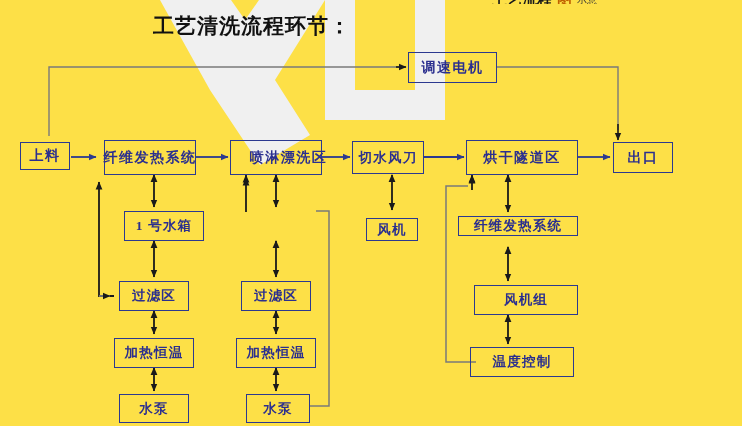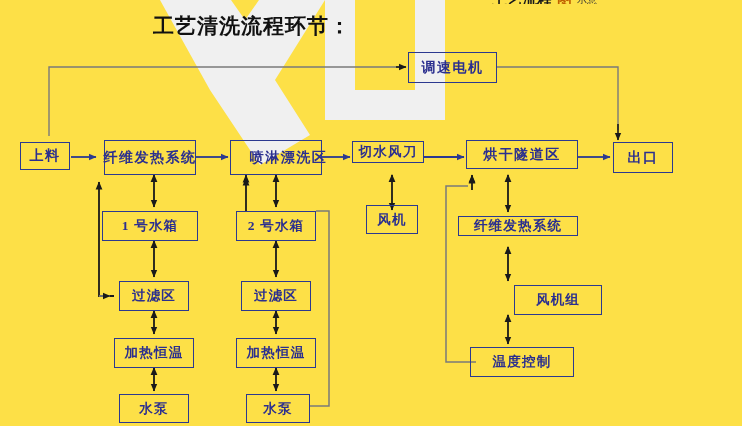--- a/index.html
+++ b/index.html
@@ -198,43 +198,40 @@
   </div>
 
   <div class="node" style="left:104px; top:140px; width:92px; height:35px;">
     <span>纤维发热系统</span>
   </div>
 
   <div class="node" style="left:230px; top:140px; width:92px; height:35px;padding-left:25px;">
     <span>喷淋漂洗区</span>
   </div>
 
-  <div class="node small" style="left:352px; top:141px; width:72px; height:22px;">
+  <div class="node small" style="left:352px; top:141px; width:72px; height:33px;">
     <span>切水风刀</span>
   </div>
 
-  <div class="node" style="left:466px; top:140px; width:112px; height:29px;">
+  <div class="node" style="left:466px; top:140px; width:112px; height:35px;">
     <span>烘干隧道区</span>
   </div>
 
   <div class="node" style="left:613px; top:142px; width:60px; height:31px;">
     <span>出口</span>
   </div>
 
   <div class="node" style="left:408px; top:52px; width:89px; height:31px;">
     <span>调速电机</span>
   </div>
 
-  <div class="node small" style="left:102px; top:211px; width:96px; height:30px;">
+  <div class="node small" style="left:124px; top:211px; width:80px; height:30px;">
     <span>1 号水箱</span>
   </div>
 
-  <div class="node small" style="left:236px; top:211px; width:80px; height:30px;">
-    <span>2 号水箱</span>
-  </div>
 
   <div class="node small" style="left:119px; top:281px; width:70px; height:30px;">
     <span>过滤区</span>
   </div>
 
   <div class="node small" style="left:241px; top:281px; width:70px; height:30px;">
     <span>过滤区</span>
   </div>
 
   <div class="node small" style="left:114px; top:338px; width:80px; height:30px;">
@@ -246,29 +243,29 @@
   </div>
 
   <div class="node small" style="left:119px; top:394px; width:70px; height:29px;">
     <span>水泵</span>
   </div>
 
   <div class="node small" style="left:246px; top:394px; width:64px; height:29px;">
     <span>水泵</span>
   </div>
 
-  <div class="node small" style="left:366px; top:205px; width:52px; height:29px;">
+  <div class="node small" style="left:366px; top:218px; width:52px; height:23px;">
     <span>风机</span>
   </div>
 
   <div class="node small" style="left:458px; top:216px; width:120px; height:20px;">
     <span>纤维发热系统</span>
   </div>
 
-  <div class="node small" style="left:474px; top:285px; width:88px; height:30px;margin-left:40px;">
+  <div class="node small" style="left:474px; top:285px; width:104px; height:30px;">
     <span>风机组</span>
   </div>
 
   <div class="node small" style="left:470px; top:347px; width:104px; height:30px;">
     <span>温度控制</span>
   </div>
 
 </div>
 
 </body></html>

